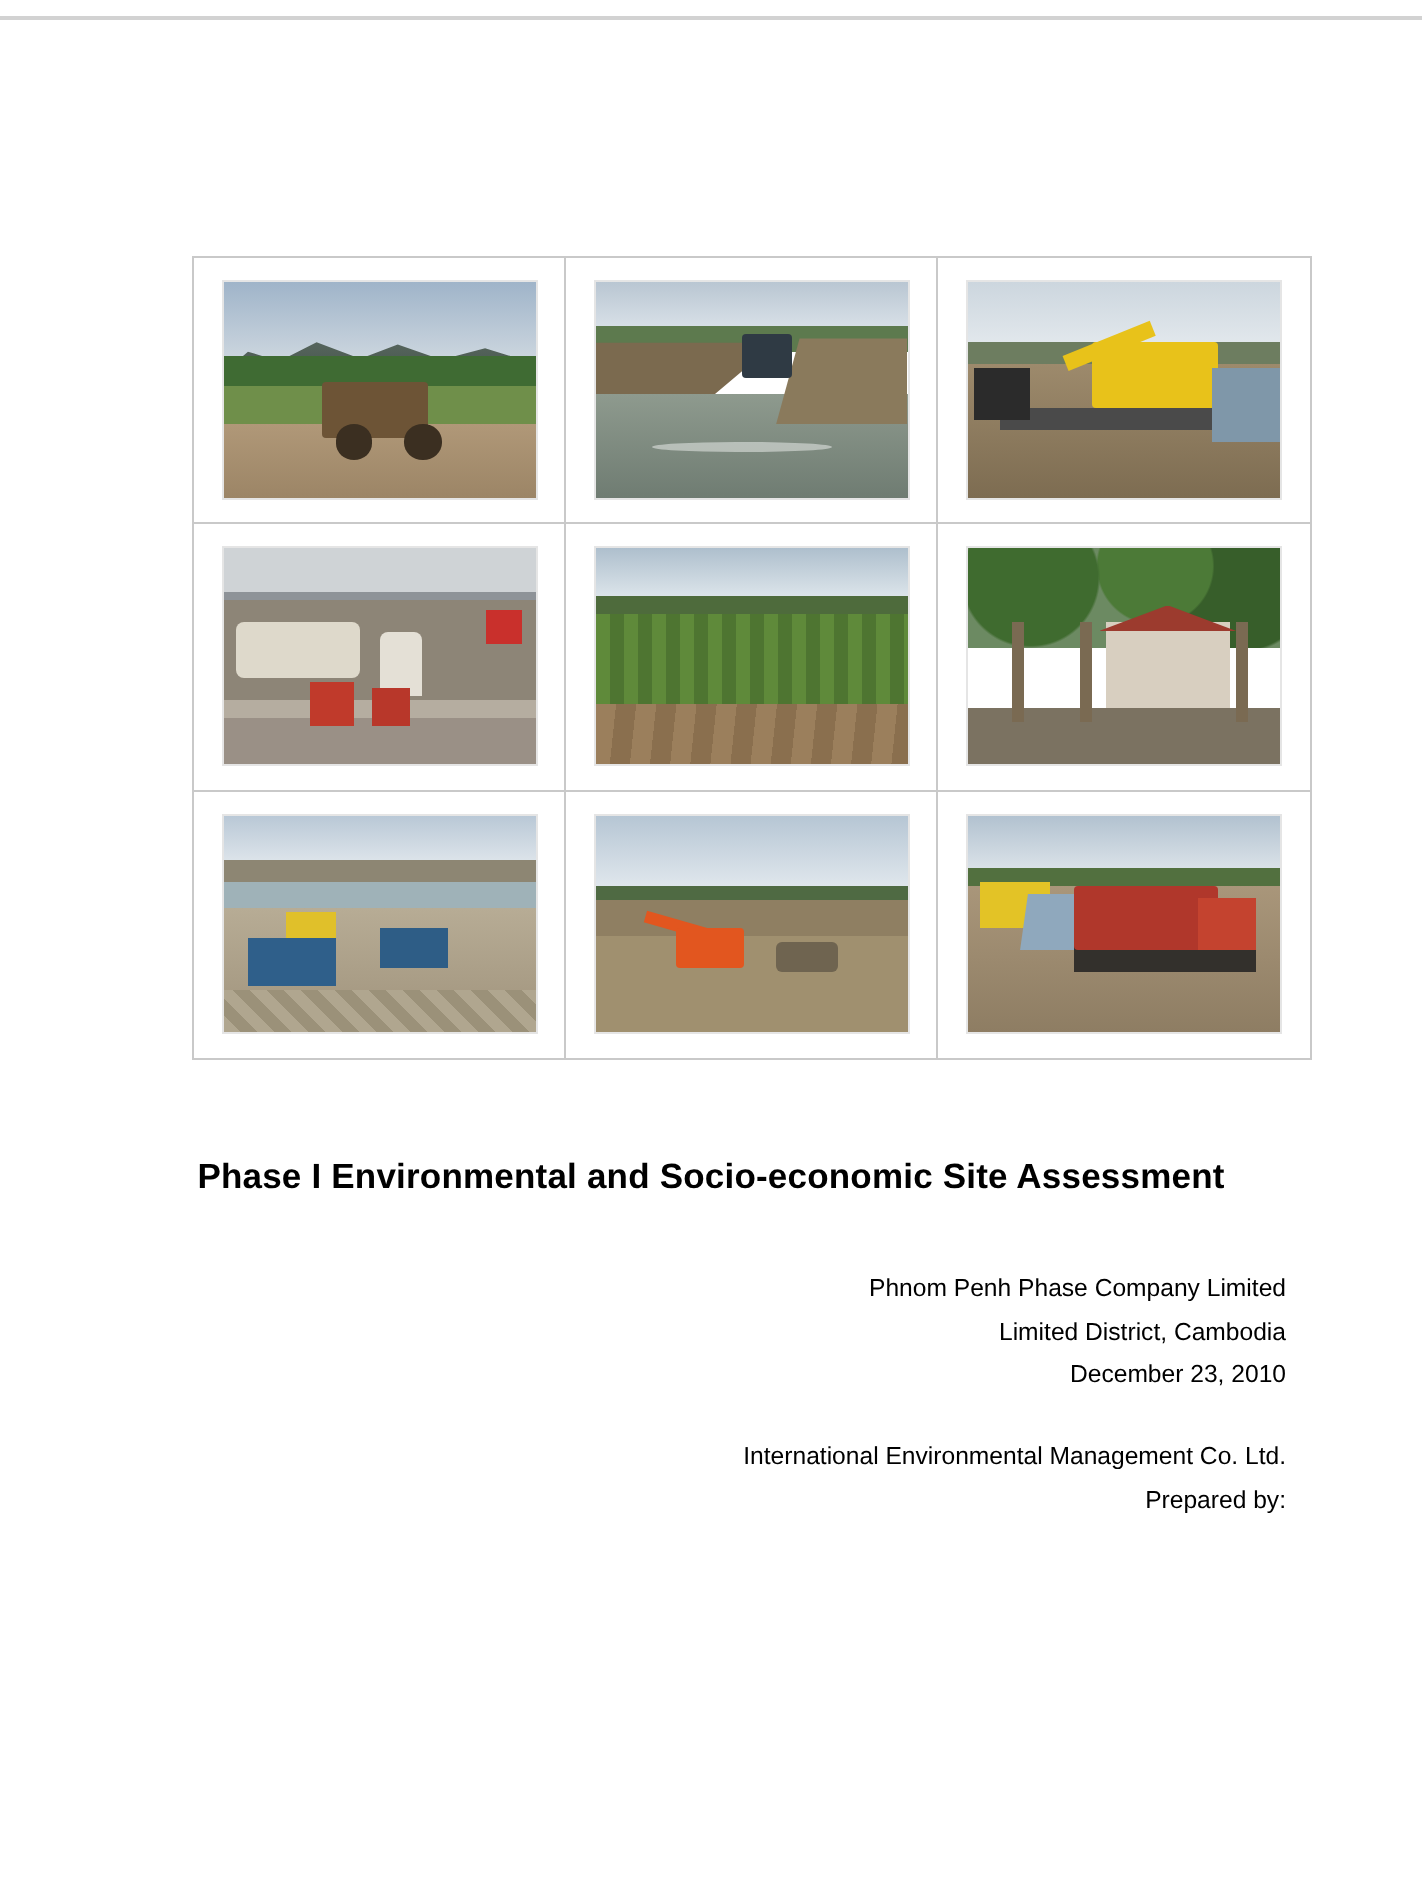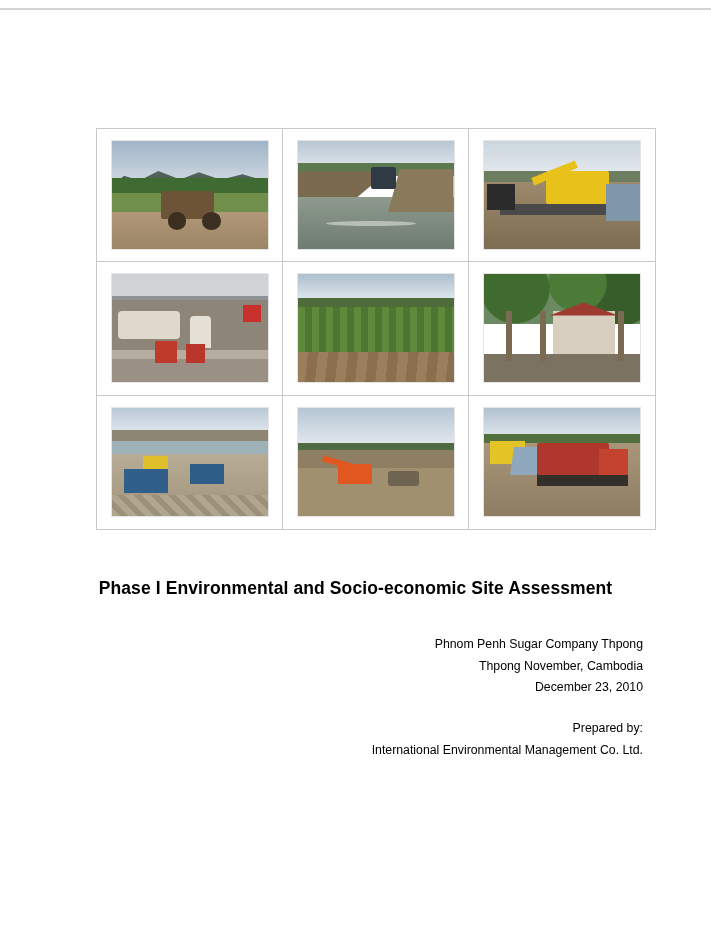--- a/index.html
+++ b/index.html
@@ -309,23 +309,23 @@
           <div class="body"></div>
           <div class="cab"></div>
       </div>
     </div>
 
   </div>
 
   <div class="title">Phase I Environmental and Socio-economic Site Assessment</div>
 
   <div class="meta">
-    <div>Phnom Penh Sugar Company Thpong</div>
-    <div>Thpong November, Cambodia</div>
+    <div>Phnom Penh Phase Company Limited</div>
+    <div>Limited District, Cambodia</div>
     <div>December 23, 2010</div>
   </div>
 
   <div class="prepared">
+    <div>International Environmental Management Co. Ltd.</div>
     <div>Prepared by:</div>
-    <div>International Environmental Management Co. Ltd.</div>
   </div>
 
 </div>
 
 </body></html>

